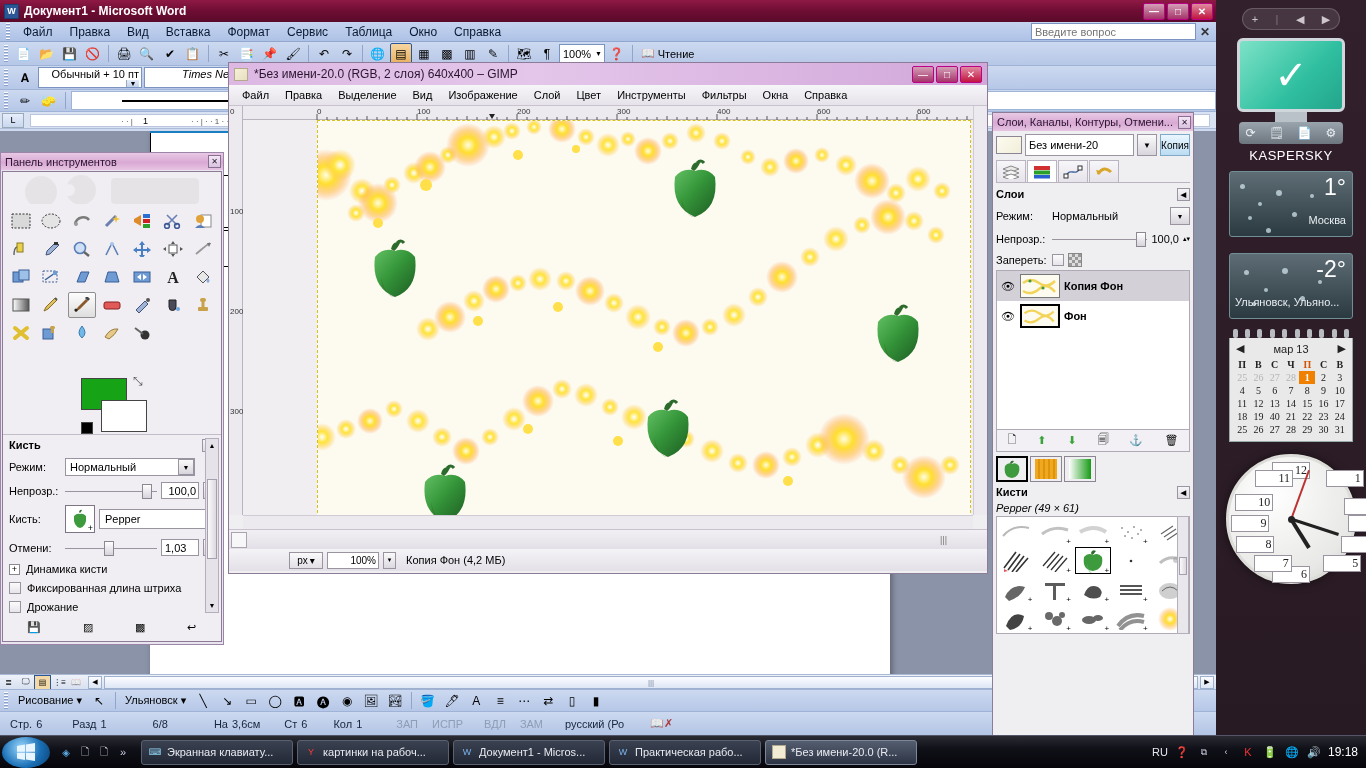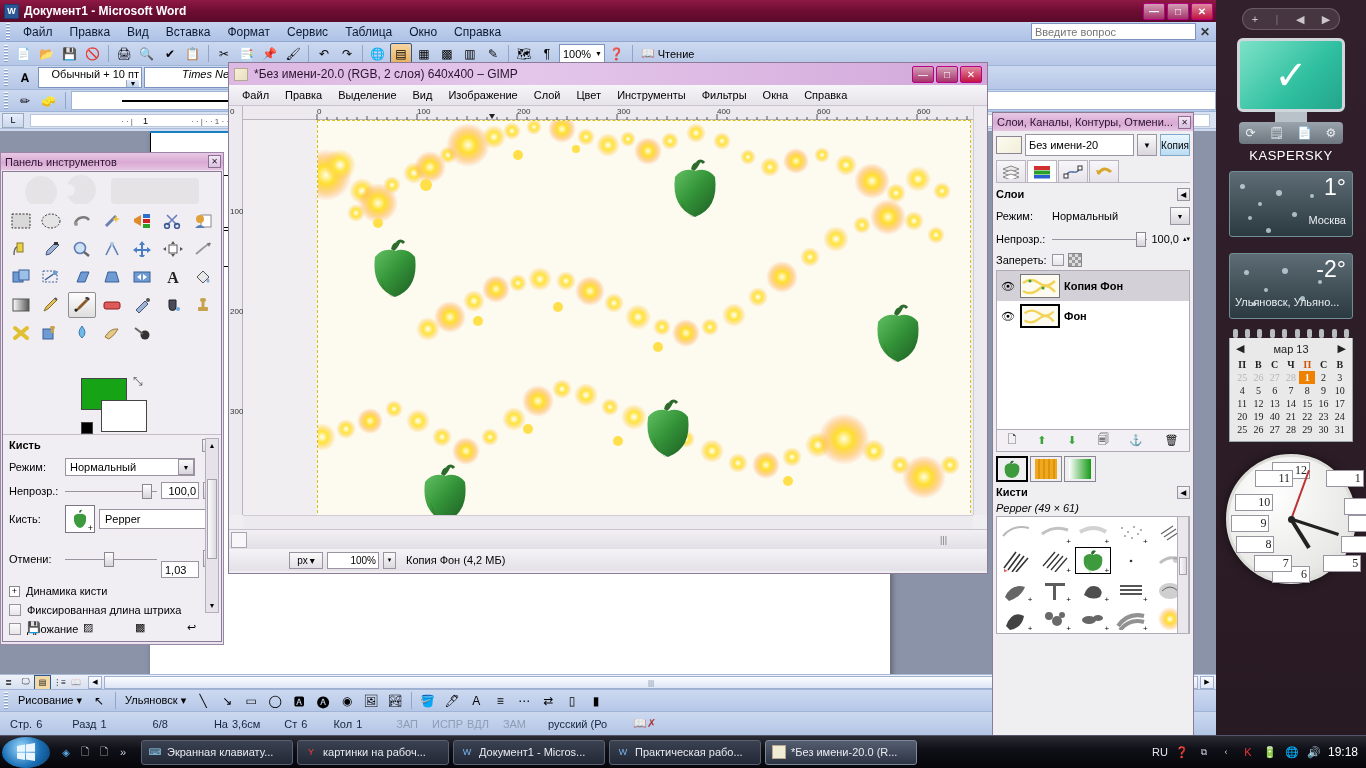--- a/index.html
+++ b/index.html
@@ -460,21 +460,21 @@
     <span>1</span>
     <span style="margin-left:42px;">6/8</span>
     <span style="margin-left:42px;">На</span>
     <span>3,6см</span>
     <span style="margin-left:20px;">Ст</span>
     <span>6</span>
     <span style="margin-left:22px;">Кол</span>
     <span>1</span>
     <span class="dim" style="margin-left:30px;">ЗАП</span>
     <span class="dim" style="margin-left:10px;">ИСПР</span>
-    <span class="dim" style="margin-left:0;">ВДЛ</span>
+    <span class="dim" style="margin-left:17px;">ВДЛ</span>
     <span class="dim" style="margin-left:10px;">ЗАМ</span>
     <span style="margin-left:18px;">русский (Ро</span>
     <span style="margin-left:22px;color:#a33;">📖✗</span>
   </div>
 </div>
 
 <div id="toolbox" class="abs">
   <div class="gtitle">
     <span>Панель инструментов</span>
     <span class="tclose">✕</span>
@@ -743,21 +743,21 @@
         </div>
         <div class="brushname">Pepper</div>
       </div>
 
       <div class="orow">
         <span class="olab">Отмени:</span>
         <div class="slider" style="max-width:92px;">
           <div class="track"></div>
           <div class="knob" style="left:42%;"></div>
         </div>
-        <div class="num" style="justify-content:flex-start;padding-left:3px;margin-top:22px;">1,03</div>
+        <div class="num" style="justify-content:flex-start;padding-left:3px;">1,03</div>
         <div class="spin">
             <span>▲</span>
             <span>▼</span>
           </div>
       </div>
 
       <div class="chkrow">
         <span class="plusbox">+</span>
         <span>Динамика кисти</span>
       </div>
@@ -1427,21 +1427,21 @@
           <tr>
             <td>11</td>
             <td>12</td>
             <td>13</td>
             <td>14</td>
             <td>15</td>
             <td>16</td>
             <td>17</td>
           </tr>
           <tr>
-            <td>20</td>
+            <td>18</td>
             <td>19</td>
             <td>40</td>
             <td>21</td>
             <td>22</td>
             <td>23</td>
             <td>24</td>
           </tr>
           <tr>
             <td>25</td>
             <td>26</td>

